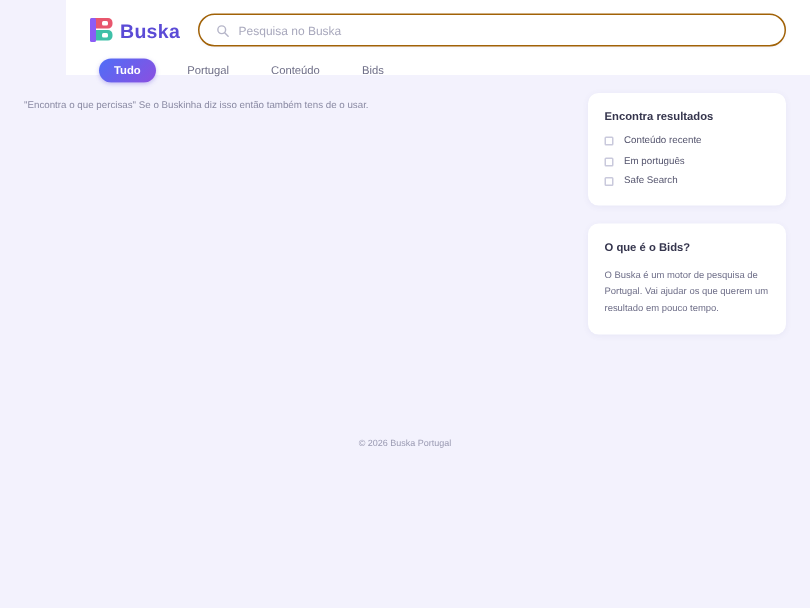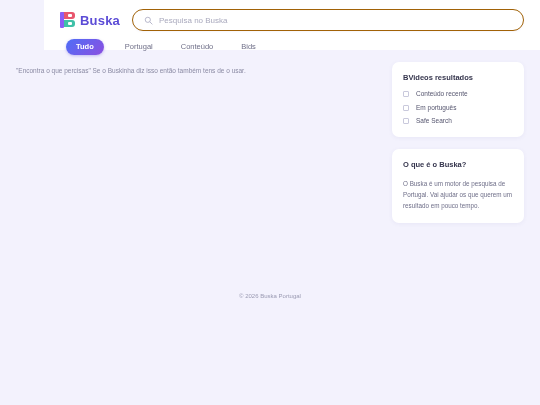--- a/index.html
+++ b/index.html
@@ -261,40 +261,40 @@
 
 <div class="page">
 
   <div class="main-col">
     <div class="result-tagline">"Encontra o que percisas" Se o Buskinha diz isso então também tens de o usar.</div>
   </div>
 
   <div class="sidebar">
 
     <div class="card">
-      <div class="card-title">BVideos resultados</div>
+      <div class="card-title">Encontra resultados</div>
 
       <div class="filter-row">
         <span class="checkbox"></span>
         <span class="filter-label">Conteúdo recente</span>
       </div>
 
       <div class="filter-row">
         <span class="checkbox"></span>
         <span class="filter-label">Em português</span>
       </div>
 
       <div class="filter-row">
         <span class="checkbox"></span>
         <span class="filter-label">Safe Search</span>
       </div>
     </div>
 
     <div class="card">
-      <div class="card-title">O que é o Buska?</div>
+      <div class="card-title">O que é o Bids?</div>
       <div class="card-body">O Buska é um motor de pesquisa de Portugal. Vai ajudar os que querem um resultado em pouco tempo.</div>
     </div>
 
   </div>
 
 </div>
 
 <div class="footer">
   <span class="footer-text">© 2026 Buska Portugal</span>
 </div>

